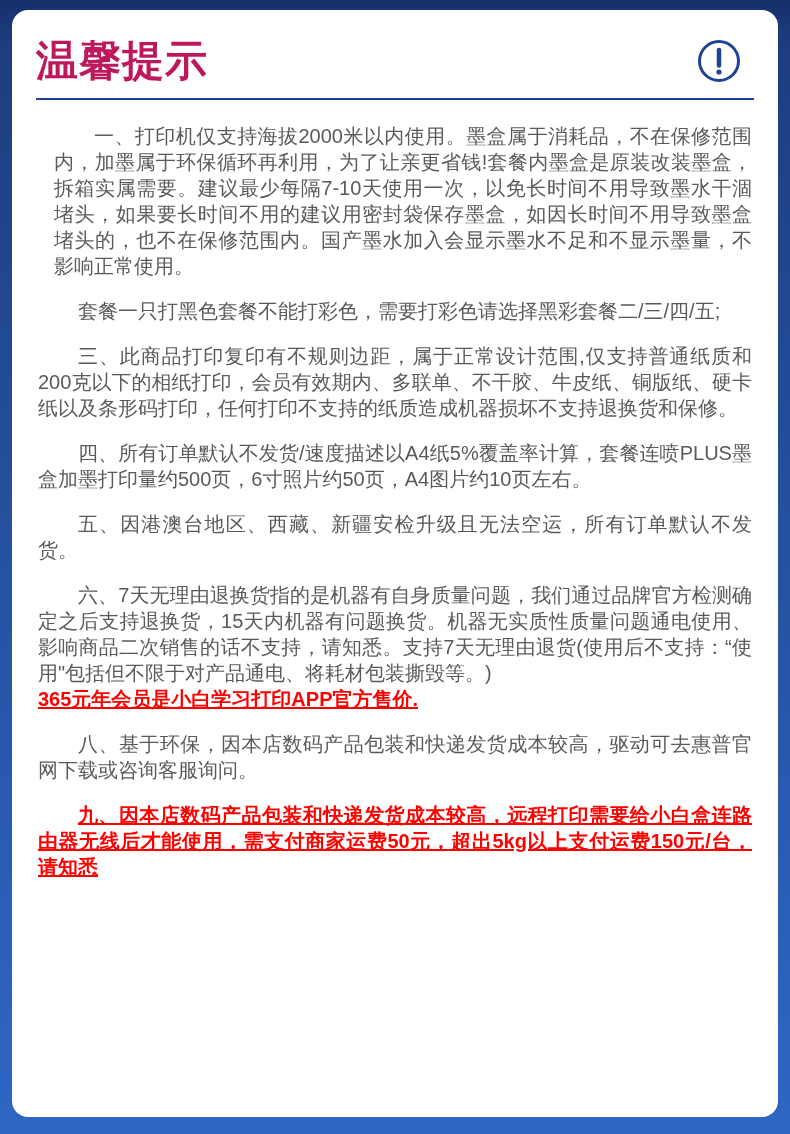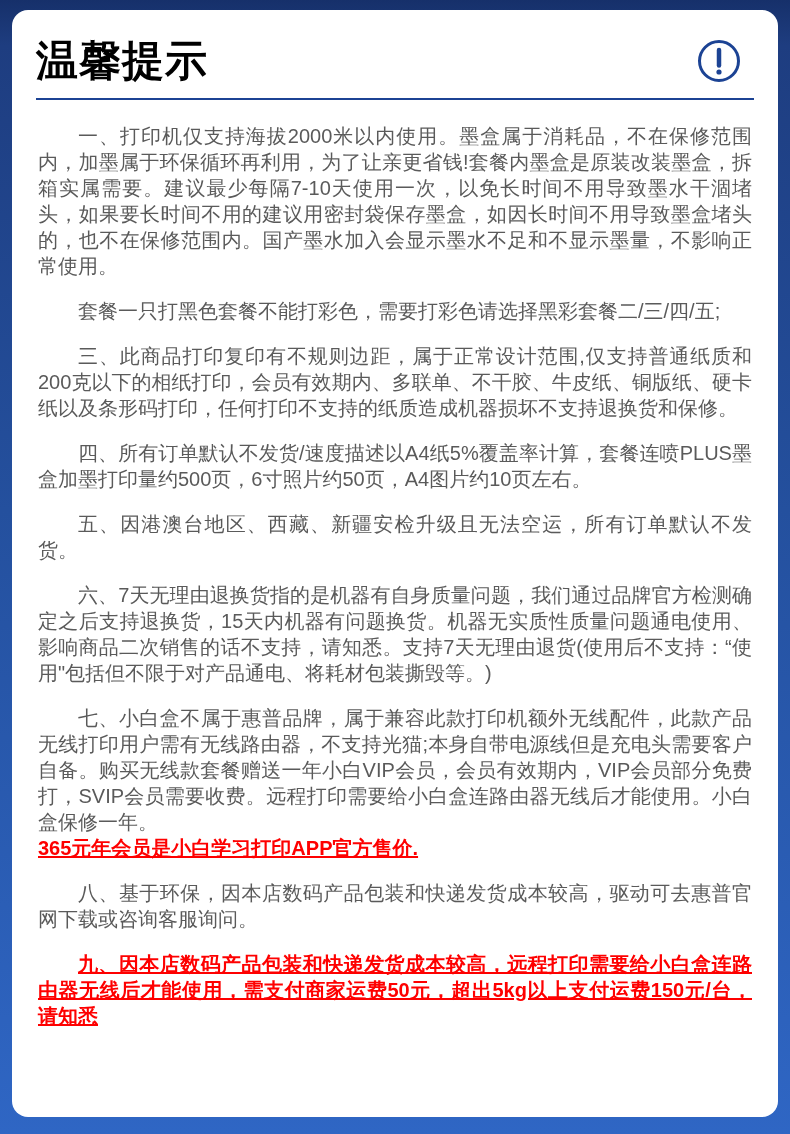--- a/index.html
+++ b/index.html
@@ -28,21 +28,21 @@
   }
   .header {
     position: relative;
     margin: 0 10px;
     height: 52px;
   }
   .page-title {
     font-size: 42px;
     line-height: 50px;
     font-weight: bold;
-    color: #000000;
+    color: #be185d;
     letter-spacing: 1px;
   }
   .warn-icon {
     position: absolute;
     right: 12px;
     top: 2px;
     width: 46px;
     height: 46px;
   }
   .divider {
@@ -56,20 +56,21 @@
   .content p {
     font-size: 20px;
     line-height: 26px;
     color: #5a5a5a;
     text-align: justify;
     text-indent: 2em;
     margin: 19px 0 0 0;
   }
   .content p.first {
     margin-top: 0;
+    margin-left: 16px;
   }
   .content p.red {
     color: #fe0000;
     font-weight: bold;
     text-decoration: underline;
   }
   .content p.attached {
     margin-top: 0;
     text-indent: 0;
   }
@@ -92,20 +93,19 @@
 
   <hr class="divider">
 
   <div class="content">
     <p class="first">一、打印机仅支持海拔2000米以内使用。墨盒属于消耗品，不在保修范围内，加墨属于环保循环再利用，为了让亲更省钱!套餐内墨盒是原装改装墨盒，拆箱实属需要。建议最少每隔7-10天使用一次，以免长时间不用导致墨水干涸堵头，如果要长时间不用的建议用密封袋保存墨盒，如因长时间不用导致墨盒堵头的，也不在保修范围内。国产墨水加入会显示墨水不足和不显示墨量，不影响正常使用。</p>
     <p>套餐一只打黑色套餐不能打彩色，需要打彩色请选择黑彩套餐二/三/四/五;</p>
     <p>三、此商品打印复印有不规则边距，属于正常设计范围,仅支持普通纸质和200克以下的相纸打印，会员有效期内、多联单、不干胶、牛皮纸、铜版纸、硬卡纸以及条形码打印，任何打印不支持的纸质造成机器损坏不支持退换货和保修。</p>
     <p>四、所有订单默认不发货/速度描述以A4纸5%覆盖率计算，套餐连喷PLUS墨盒加墨打印量约500页，6寸照片约50页，A4图片约10页左右。</p>
     <p>五、因港澳台地区、西藏、新疆安检升级且无法空运，所有订单默认不发货。</p>
     <p>六、7天无理由退换货指的是机器有自身质量问题，我们通过品牌官方检测确定之后支持退换货，15天内机器有问题换货。机器无实质性质量问题通电使用、影响商品二次销售的话不支持，请知悉。支持7天无理由退货(使用后不支持：“使用"包括但不限于对产品通电、将耗材包装撕毁等。)</p>
-    <p>七、小白盒不属于惠普品牌，属于兼容此款打印机额外无线配件，此款产品无线打印用户需有无线路由器，不支持光猫;本身自带电源线但是充电头需要客户自备。购买无线款套餐赠送一年小白VIP会员，会员有效期内，VIP会员部分免费打，SVIP会员需要收费。远程打印需要给小白盒连路由器无线后才能使用。小白盒保修一年。</p>
     <p class="red attached">365元年会员是小白学习打印APP官方售价.</p>
     <p>八、基于环保，因本店数码产品包装和快递发货成本较高，驱动可去惠普官网下载或咨询客服询问。</p>
     <p class="red">九、因本店数码产品包装和快递发货成本较高，远程打印需要给小白盒连路由器无线后才能使用，需支付商家运费50元，超出5kg以上支付运费150元/台，请知悉</p>
 
   </div>
 
 </div>
 
 </body></html>

